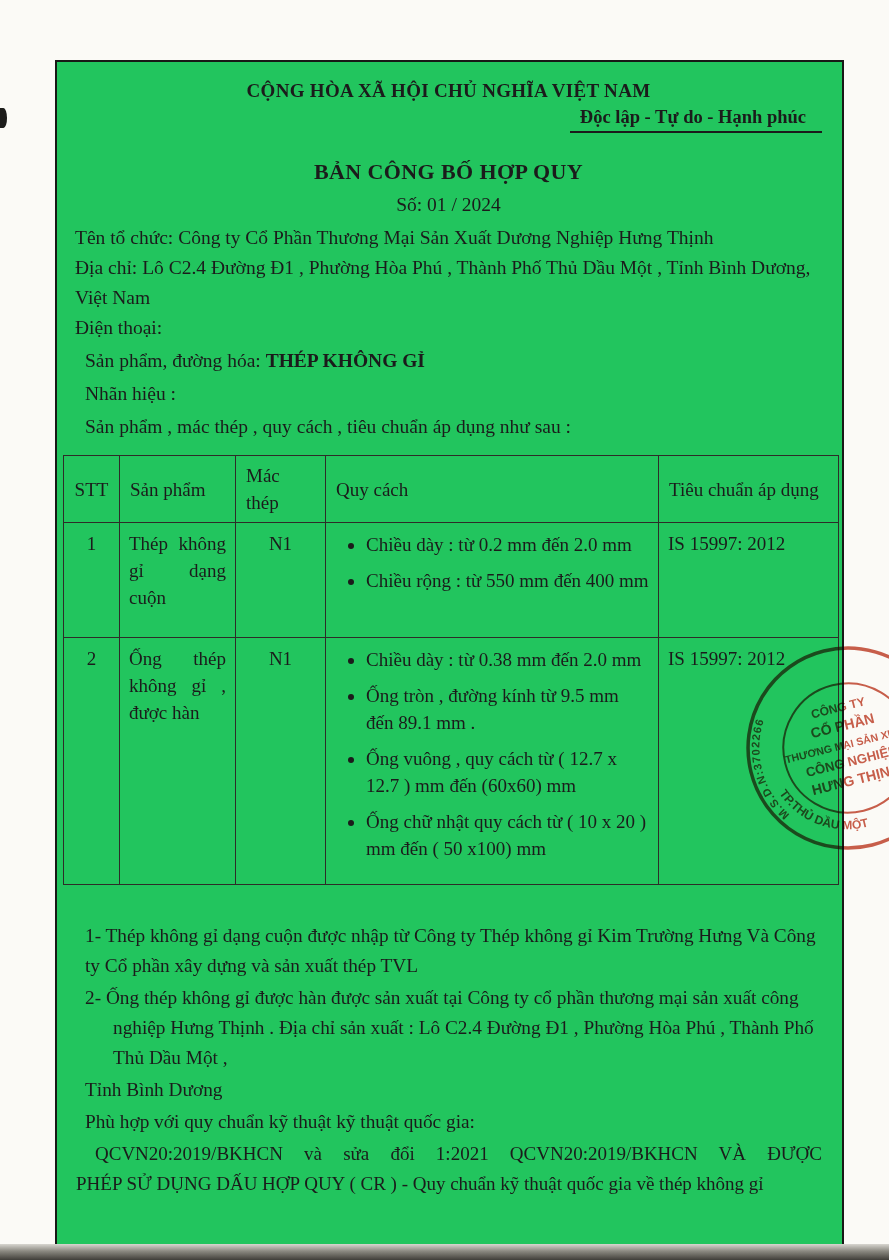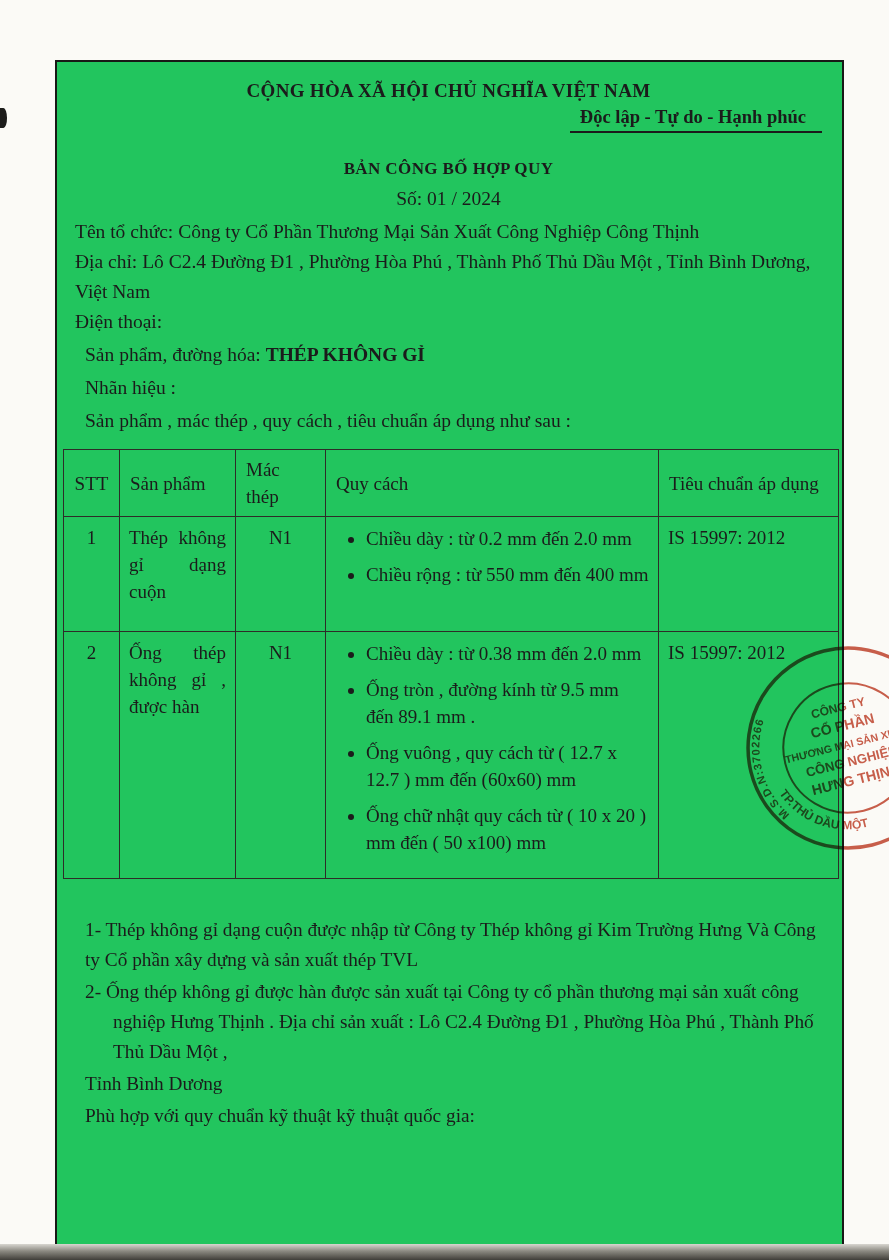--- a/index.html
+++ b/index.html
@@ -10,21 +10,21 @@
     color:#1b1b1b;
   }
   .frame{
     position:absolute;left:55px;top:60px;width:789px;height:1238px;
     border:2px solid #181816;background:#22c55e;
     box-sizing:border-box;padding:12px 20px 0 18px;
   }
   .nat-title{margin-top:6px;font-size:19px;font-weight:bold;text-align:center;letter-spacing:.3px;}
   .motto-wrap{text-align:right;margin-top:5px;}
   .motto{display:inline-block;font-size:18.5px;font-weight:bold;border-bottom:2px solid #1b1b1b;padding:0 16px 3px 10px;}
-  .doc-title{margin:26px 0 0 0;text-align:center;font-size:17px;font-weight:bold;letter-spacing:.4px;}
+  .doc-title{margin:26px 0 0 0;text-align:center;font-size:22px;font-weight:bold;letter-spacing:.4px;}
   .doc-number{margin-top:9px;text-align:center;font-size:19.5px;}
   .body-text p{margin:0;font-size:19.5px;line-height:30px;}
   p.org{margin-top:7px;}
   p.ind{margin-left:10px;margin-top:3px;}
   .ptable{
     border-collapse:collapse;margin:13px 0 0 -12px;table-layout:fixed;width:775px;
     font-size:19px;line-height:27px;
   }
   .ptable th,.ptable td{border:1.6px solid #2e2c28;padding:7px 9px;vertical-align:top;}
   .ptable th{font-weight:normal;text-align:left;vertical-align:middle;height:28px;padding:6px 10px;}
@@ -57,21 +57,21 @@
 
   <div class="nat-title">CỘNG HÒA XÃ HỘI CHỦ NGHĨA VIỆT NAM</div>
   <div class="motto-wrap">
     <span class="motto">Độc lập - Tự do - Hạnh phúc</span>
   </div>
 
   <div class="doc-title">BẢN CÔNG BỐ HỢP QUY</div>
   <div class="doc-number">Số: 01 / 2024</div>
 
   <div class="body-text">
-    <p class="org">Tên tổ chức: Công ty Cổ Phần Thương Mại Sản Xuất Công Nghiệp Công Thịnh</p>
+    <p class="org">Tên tổ chức: Công ty Cổ Phần Thương Mại Sản Xuất Dương Nghiệp Hưng Thịnh</p>
     <p>Địa chỉ: Lô C2.4 Đường Đ1 , Phường Hòa Phú , Thành Phố Thủ Dầu Một , Tỉnh Bình Dương, Việt Nam</p>
     <p>Điện thoại:</p>
     <p class="ind"><span>Sản phẩm, đường hóa: </span><b>THÉP KHÔNG GỈ</b></p>
     <p class="ind">Nhãn hiệu :</p>
     <p class="ind">Sản phẩm , mác thép , quy cách , tiêu chuẩn áp dụng như sau :</p>
   </div>
 
   <table class="ptable">
     <colgroup>
       <col style="width:56px">
@@ -117,20 +117,24 @@
         <td>IS 15997: 2012</td>
       </tr>
     </tbody>
   </table>
 
   <div class="notes">
     <p>1-  Thép không gỉ dạng cuộn được nhập từ Công ty Thép không gỉ Kim Trường Hưng Và Công ty Cổ phần xây dựng và sản xuất thép TVL</p>
     <p class="note-hang">2-  Ống thép không gỉ được hàn được sản xuất tại Công ty cổ phần thương mại sản xuất công nghiệp Hưng Thịnh . Địa chỉ sản xuất : Lô C2.4 Đường Đ1 , Phường Hòa Phú , Thành Phố Thủ Dầu Một ,</p>
     <p>Tỉnh Bình Dương</p>
     <p>Phù hợp với quy chuẩn kỹ thuật kỹ thuật quốc gia:</p>
+    <div class="conform">
+      <div class="conform-l1">QCVN20:2019/BKHCN và sửa đổi 1:2021 QCVN20:2019/BKHCN VÀ ĐƯỢC</div>
+      <div class="conform-l2">PHÉP SỬ DỤNG DẤU HỢP QUY ( CR ) -  Quy chuẩn kỹ thuật quốc gia về thép không gỉ</div>
+    </div>
   </div>
 
 </div>
 
 <svg class="stamp" viewBox="0 0 210 210">
   <g transform="rotate(-14 105 105)">
     <circle cx="105" cy="105" r="99" fill="none" stroke="#c1442e" stroke-width="3.5"></circle>
     <circle cx="105" cy="105" r="64" fill="none" stroke="#c1442e" stroke-width="2"></circle>
     <defs>
       <path id="rimL" d="M 33,155 A 88,88 0 0 1 82,20"></path>

